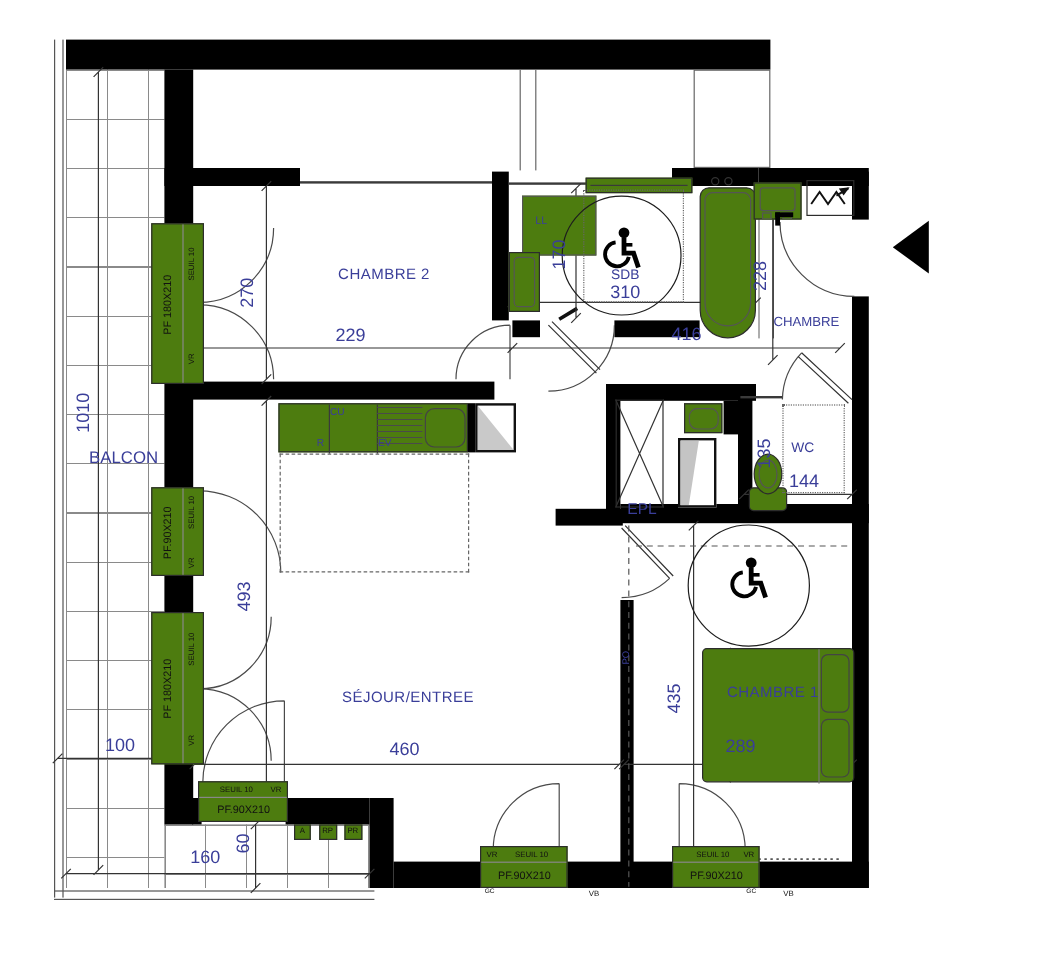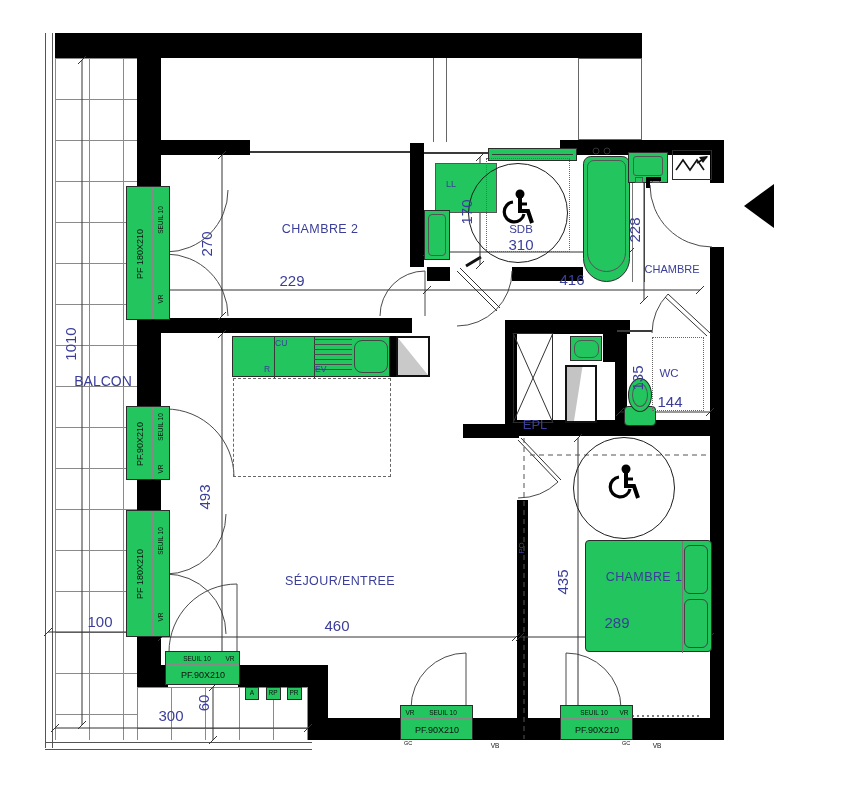--- a/index.html
+++ b/index.html
@@ -1,21 +1,21 @@
 <!DOCTYPE html>
 <html><head>
 <meta charset="utf-8">
 <style>
   html,body{margin:0;padding:0;background:#fff}
   #plan{position:relative;width:868px;height:800px;background:#fff;overflow:hidden;
         font-family:"Liberation Sans",sans-serif}
   .abs{position:absolute}
   .wall{position:absolute;background:#000}
   .tline{position:absolute;background:#3a3a3a}
-  .box{position:absolute;background:#22c55e;border:1px solid #2c2c2c;box-sizing:border-box}
+  .box{position:absolute;background:#4d7c0f;border:1px solid #2c2c2c;box-sizing:border-box}
   .nob{background:transparent}
   .lbl{position:absolute;color:#3a3e99;white-space:nowrap;line-height:1}
   .blk{color:#111}
   .ctr{transform:translate(-50%,-50%)}
   .vctr{transform:translate(-50%,-50%) rotate(-90deg)}
   .dim{font-size:15px}
   .room{font-size:12.5px;letter-spacing:.4px}
   .tech{font-size:9px}
   .tiny{font-size:6.5px}
   .micro{font-size:5.5px}
@@ -299,15 +299,15 @@
   <span class="lbl ctr dim" style="left:572px;top:279px">416</span>
   <span class="lbl vctr dim" style="left:634px;top:230px">228</span>
   <span class="lbl vctr dim" style="left:70px;top:344px">1010</span>
   <span class="lbl ctr dim" style="left:100px;top:621px">100</span>
   <span class="lbl ctr dim" style="left:337px;top:625px">460</span>
   <span class="lbl vctr dim" style="left:204px;top:497px">493</span>
   <span class="lbl ctr dim" style="left:617px;top:622px">289</span>
   <span class="lbl vctr dim" style="left:562px;top:582px">435</span>
   <span class="lbl ctr dim" style="left:670px;top:401px">144</span>
   <span class="lbl vctr dim" style="left:637px;top:378px">135</span>
-  <span class="lbl ctr dim" style="left:171px;top:715px">300</span>
+  <span class="lbl ctr dim" style="left:171px;top:715px">160</span>
   <span class="lbl vctr dim" style="left:203px;top:703px">60</span>
 </div>
 
 </body></html>

